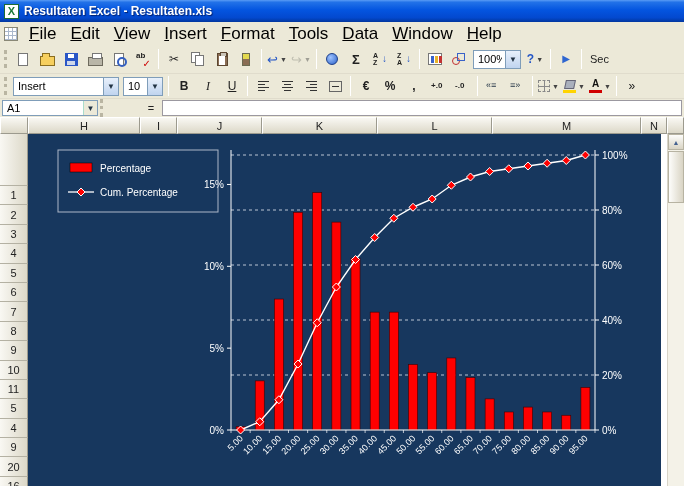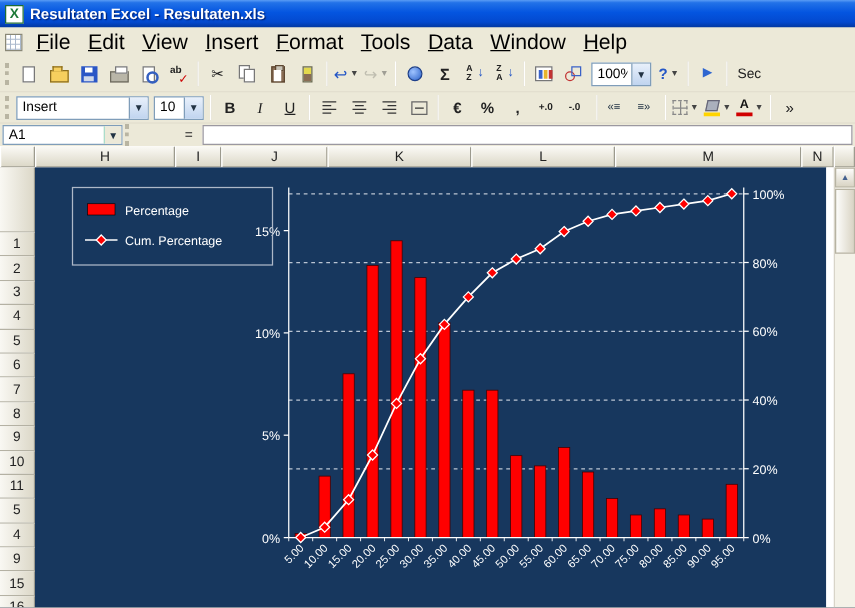--- a/index.html
+++ b/index.html
@@ -332,21 +332,21 @@
         <div class="rowhdr" data-name="row-header-5" style="height: 19.4px;">5</div>
         <div class="rowhdr" data-name="row-header-6" style="height: 19.4px;">6</div>
         <div class="rowhdr" data-name="row-header-7" style="height: 19.4px;">7</div>
         <div class="rowhdr" data-name="row-header-8" style="height: 19.4px;">8</div>
         <div class="rowhdr" data-name="row-header-9" style="height: 19.4px;">9</div>
         <div class="rowhdr" data-name="row-header-10" style="height: 19.4px;">10</div>
         <div class="rowhdr" data-name="row-header-11" style="height: 19.4px;">11</div>
         <div class="rowhdr" data-name="row-header-12" style="height: 19.4px;">5</div>
         <div class="rowhdr" data-name="row-header-13" style="height: 19.4px;">4</div>
         <div class="rowhdr" data-name="row-header-14" style="height: 19.4px;">9</div>
-        <div class="rowhdr" data-name="row-header-15" style="height: 19.4px;">15</div>
+        <div class="rowhdr" data-name="row-header-15" style="height: 19.4px;">20</div>
         <div class="rowhdr" data-name="row-header-16" style="height: 19.4px;">16</div>
       </div>
     <div class="chart" data-name="chart-object">
       <svg id="chart-svg" width="633" height="352" data-name="pareto-chart">
           <rect x="0" y="0" width="633" height="352" fill="#17375E"></rect>
           <line x1="203" y1="241" x2="567" y2="241" stroke="#d7dde8" stroke-width="1" stroke-dasharray="3 3" opacity="0.85"></line>
           <line x1="203" y1="186" x2="567" y2="186" stroke="#d7dde8" stroke-width="1" stroke-dasharray="3 3" opacity="0.85"></line>
           <line x1="203" y1="131" x2="567" y2="131" stroke="#d7dde8" stroke-width="1" stroke-dasharray="3 3" opacity="0.85"></line>
           <line x1="203" y1="76" x2="567" y2="76" stroke="#d7dde8" stroke-width="1" stroke-dasharray="3 3" opacity="0.85"></line>
           <line x1="203" y1="21" x2="567" y2="21" stroke="#d7dde8" stroke-width="1" stroke-dasharray="3 3" opacity="0.85"></line>

